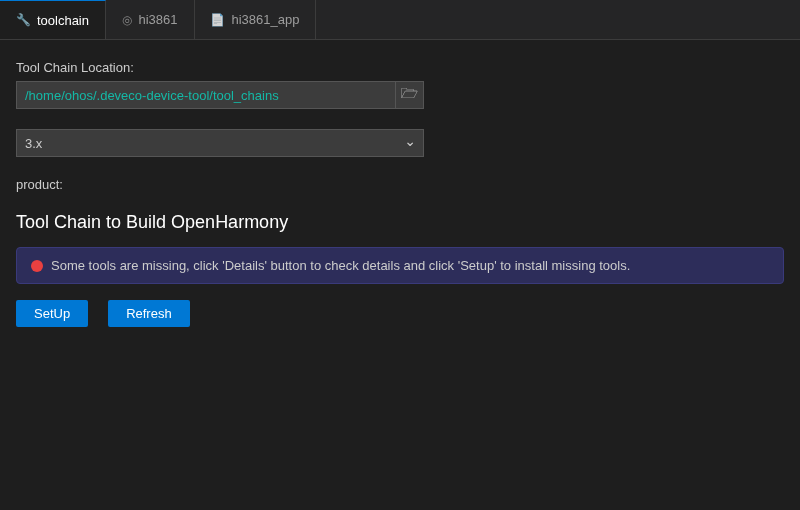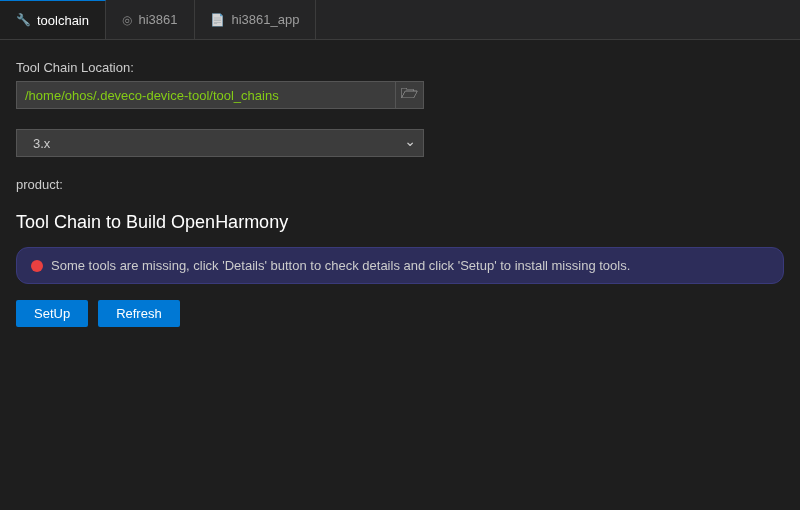--- a/index.html
+++ b/index.html
@@ -56,21 +56,21 @@
       margin-bottom: 6px;
       font-size: 13px;
     }
     .input-row {
       display: flex;
       align-items: center;
     }
     .text-input {
       background-color: #3c3c3c;
       border: 1px solid #555555;
-      color: #84cc16;
+      color: #14b8a6;
       padding: 5px 8px;
       font-size: 13px;
       height: 28px;
       width: 380px;
       outline: none;
     }
     .browse-btn {
       background-color: #3c3c3c;
       border: 1px solid #555555;
       border-left: none;
@@ -81,21 +81,21 @@
       display: flex;
       align-items: center;
       justify-content: center;
       font-size: 14px;
     }
 
     .select-input {
       background-color: #3c3c3c;
       border: 1px solid #555555;
       color: #cccccc;
-      padding: 5px 16px;
+      padding: 5px 8px;
       font-size: 13px;
       height: 28px;
       width: 408px;
       outline: none;
       appearance: none;
       -webkit-appearance: none;
       cursor: pointer;
     }
     .select-wrapper {
       position: relative;
@@ -118,40 +118,40 @@
       font-weight: 400;
       color: #ffffff;
       margin-bottom: 14px;
     }
 
     
     .warning-banner {
       background-color: #2d2d5a;
       border: 1px solid #3a3a7a;
       padding: 10px 14px;
-      border-radius: 12px;
+      border-radius: 4px;
       display: flex;
       align-items: center;
       gap: 8px;
       margin-bottom: 16px;
       color: #cccccc;
       font-size: 13px;
     }
     .warning-dot {
       width: 12px;
       height: 12px;
       background-color: #e84040;
       border-radius: 50%;
       flex-shrink: 0;
     }
 
     
     .action-buttons {
       display: flex;
-      gap: 10px;
+      gap: 20px;
     }
     .btn {
       padding: 6px 18px;
       font-size: 13px;
       cursor: pointer;
       border: none;
       border-radius: 2px;
       color: #ffffff;
     }
     .btn-primary {

